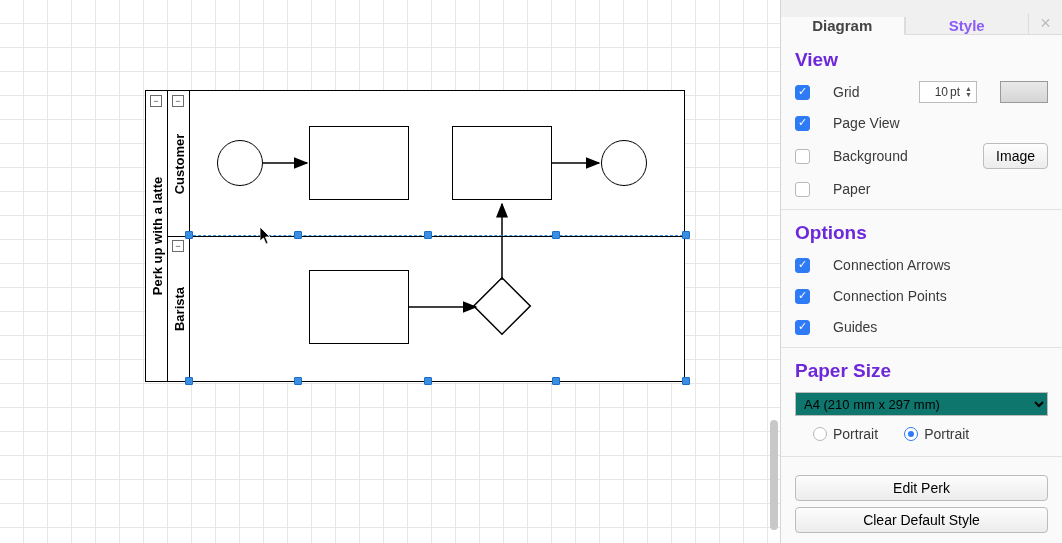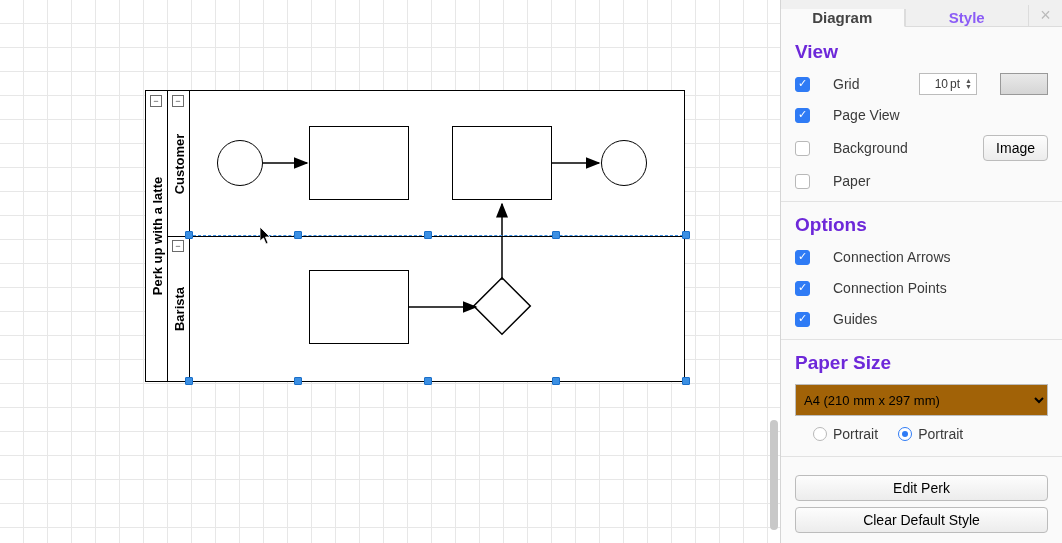--- a/index.html
+++ b/index.html
@@ -65,22 +65,22 @@
   .rb { appearance:none; width:14px; height:14px; border:1px solid #b8b8b8; border-radius:50%; background:#fff; position:relative; cursor:pointer;}
   .rb:checked { border-color:#2f7bf5; }
   .rb:checked::after { content:""; position:absolute; inset:3px; background:#2f7bf5; border-radius:50%; }
   .num-field { display:flex; align-items:center; border:1px solid #bcbcbc; background:#fff; height:22px; width:58px; padding:0 4px; font-size:12px; justify-content:flex-end; gap:2px;}
   .stepper { display:flex; flex-direction:column; margin-left:3px; }
   .stepper span { font-size:7px; line-height:6px; color:#555;}
   .color-swatch { width:48px; height:22px; border:1px solid #999; background:linear-gradient(#e9e9e9,#d5d5d5); cursor:pointer;}
   .btn { display:inline-flex; align-items:center; justify-content:center; border:1px solid #bcbcbc; background:linear-gradient(#fdfdfd,#ececec); border-radius:4px; height:26px; padding:0 12px; font-size:14px; cursor:pointer;}
   .btn.full { width:100%; margin-top:6px; font-size:14px; height:26px;}
   .divider { height:1px; background:#e2e2e2; margin: 6px -14px 12px -14px; }
-  select.ps { width:100%; height:32px; border:1px solid #bcbcbc; background:#a16207; font-size:13px; padding:0 4px;}
-  .radio-row { display:flex; gap:20px; margin-top:10px; padding-left:18px; }
+  select.ps { width:100%; height:24px; border:1px solid #bcbcbc; background:#0f766e; font-size:13px; padding:0 4px;}
+  .radio-row { display:flex; gap:26px; margin-top:10px; padding-left:18px; }
   .radio-opt { display:flex; align-items:center; gap:6px; }
 </style>
 </head>
 <body>
 
 <div class="canvas-wrap">
   <div class="grid-bg"></div>
   <div class="canvas">
 
     <div class="pool">

